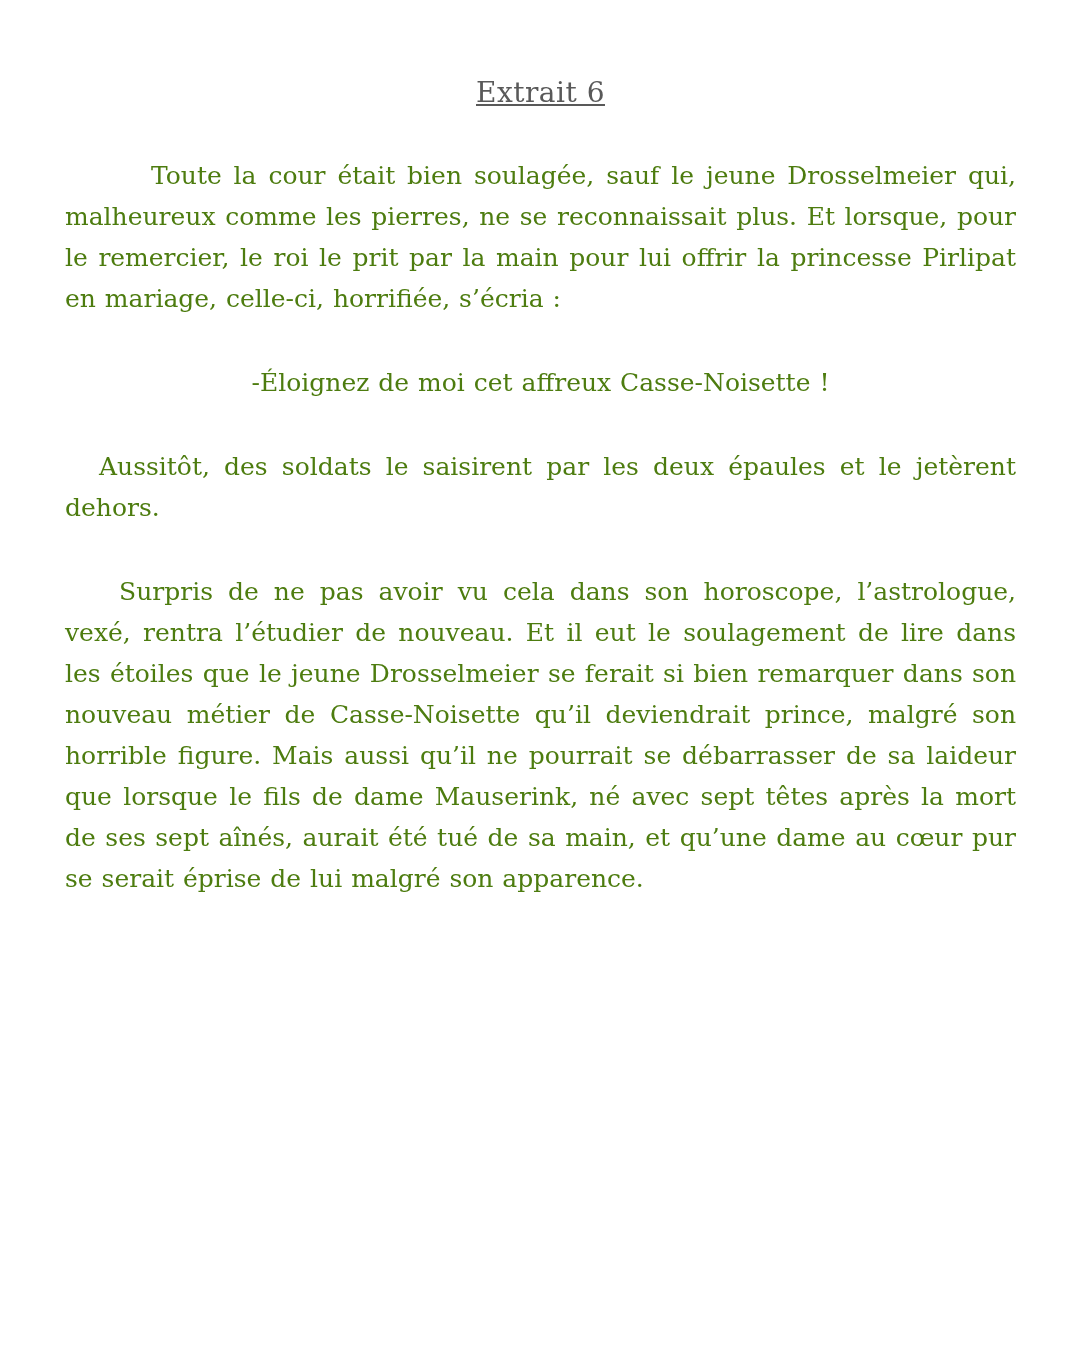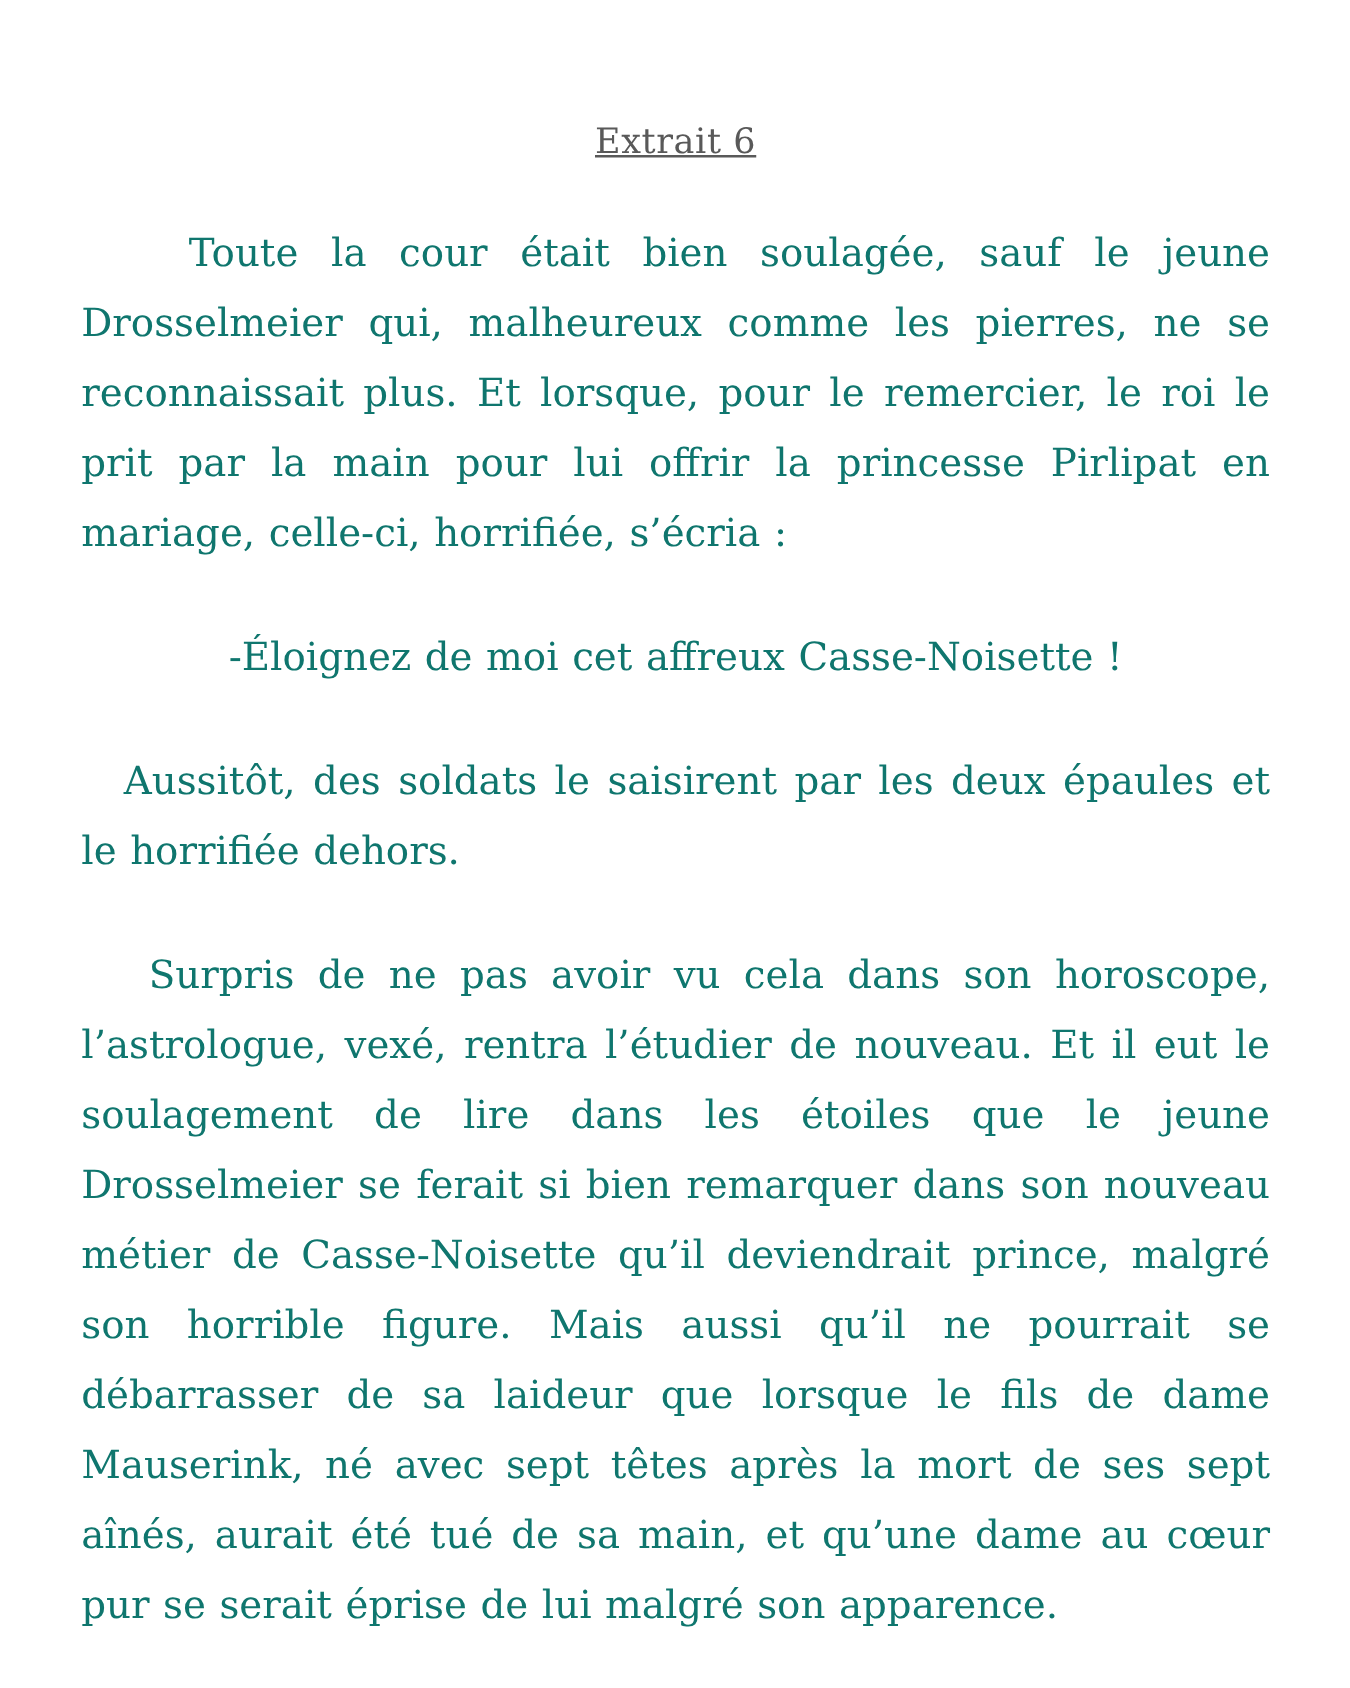--- a/index.html
+++ b/index.html
@@ -6,52 +6,52 @@
     margin: 0;
     padding: 0;
     background: #ffffff;
   }
   .page {
     position: relative;
     width: 1080px;
     height: 1350px;
     background: #ffffff;
     box-sizing: border-box;
-    padding: 96px 64px 0 65px;
+    padding: 76px 64px 0 65px;
     font-family: "DejaVu Serif", "Liberation Serif", serif;
     color: #595959;
     overflow: hidden;
   }
   .doc-title {
     font-size: 28px;
     font-weight: normal;
     text-align: center;
     text-decoration: underline;
     margin: 0 0 46px 0;
     color: #595959;
     letter-spacing: 0.5px;
   }
   .body-text p {
-    font-size: 31px;
-    line-height: 56px;
+    font-size: 25px;
+    line-height: 41px;
     margin: 0 0 43px 0;
     text-align: justify;
-    color: #0f766e;
+    color: #4d7c0f;
     word-spacing: 1px;
   }
   .body-text p.indent-large  { text-indent: 86px; }
   .body-text p.indent-none   { text-indent: 0; text-align: center; }
   .body-text p.indent-small  { text-indent: 34px; }
   .body-text p.indent-medium { text-indent: 54px; }
 </style>
 </head>
 <body>
 
 <div class="page">
   <h1 class="doc-title">Extrait 6</h1>
 
   <div class="body-text">
     <p class="indent-large">Toute la cour était bien soulagée, sauf le jeune Drosselmeier qui, malheureux comme les pierres, ne se reconnaissait plus. Et lorsque, pour le remercier, le roi le prit par la main pour lui offrir la princesse Pirlipat en mariage, celle-ci, horrifiée, s’écria&nbsp;:</p>
     <p class="indent-none">-Éloignez de moi cet affreux Casse-Noisette&nbsp;!</p>
-    <p class="indent-small">Aussitôt, des soldats le saisirent par les deux épaules et le horrifiée dehors.</p>
+    <p class="indent-small">Aussitôt, des soldats le saisirent par les deux épaules et le jetèrent dehors.</p>
     <p class="indent-medium">Surpris de ne pas avoir vu cela dans son horoscope, l’astrologue, vexé, rentra l’étudier de nouveau. Et il eut le soulagement de lire dans les étoiles que le jeune Drosselmeier se ferait si bien remarquer dans son nouveau métier de Casse-Noisette qu’il deviendrait prince, malgré son horrible figure. Mais aussi qu’il ne pourrait se débarrasser de sa laideur que lorsque le fils de dame Mauserink, né avec sept têtes après la mort de ses sept aînés, aurait été tué de sa main, et qu’une dame au cœur pur se serait éprise de lui malgré son apparence.</p>
   </div>
 </div>
 
 </body></html>

